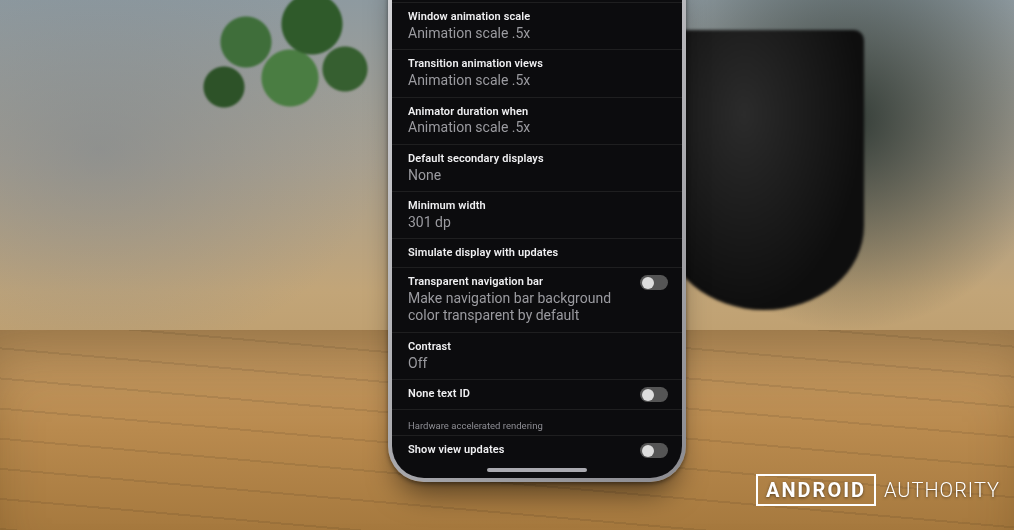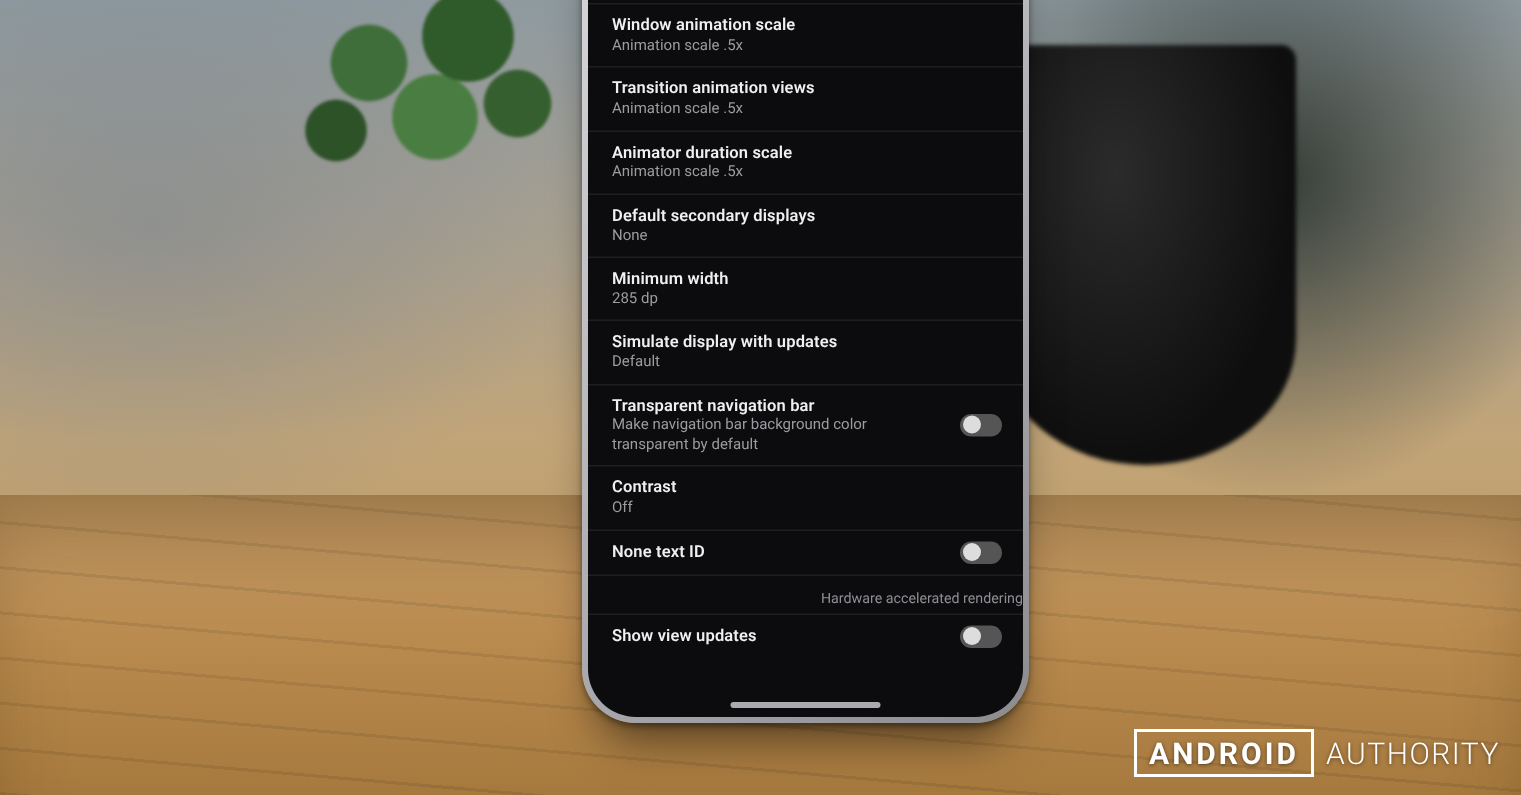--- a/index.html
+++ b/index.html
@@ -79,47 +79,45 @@
   }
   .list {
     position: absolute;
     top: 0;
     left: 0;
     right: 0;
     padding-top: 36px;
   }
   .row {
     display: flex;
-    align-items: center;
     justify-content: space-between;
     gap: 10px;
     padding: 7px 14px 7px 16px;
     border-top: 1px solid rgba(255,255,255,0.08);
   }
   .row:first-child { border-top: none; }
   .rtxt { flex: 1 1 auto; min-width: 0; }
   .title {
     font-size: 11px;
     font-weight: 600;
     line-height: 1.25;
     color: #f0f0f2;
     letter-spacing: 0.1px;
   }
   .sub {
-    font-size: 10px;
+    font-size: 14px;
     line-height: 1.25;
     color: #9b9ba0;
     margin-top: 1px;
   }
   .section {
     padding: 10px 0 4px 16px;
     font-size: 9.5px;
     color: #8e8e94;
     border-top: 1px solid rgba(255,255,255,0.08);
-    text-align: right;
   }
   .toggle {
     flex: 0 0 auto;
     width: 28px;
     height: 15px;
     border-radius: 8px;
     background: #555;
     position: relative;
   }
   .toggle::after {
@@ -147,21 +145,21 @@
     padding: 0 16px 6px 16px;
     font-size: 9px;
     color: #9b9ba0;
     white-space: nowrap;
     overflow: hidden;
     text-overflow: clip;
   }
   .watermark {
     position: absolute;
     right: 14px;
-    bottom: 12px;
+    bottom: 24px;
     display: flex;
     align-items: center;
     gap: 8px;
     color: #fff;
     font-weight: 300;
     font-size: 20px;
     letter-spacing: 1px;
     text-shadow: 0 1px 3px rgba(0,0,0,0.5);
   }
   .watermark .box {
@@ -194,43 +192,42 @@
 
         <div class="row">
           <div class="rtxt">
             <div class="title">Transition animation views</div>
             <div class="sub">Animation scale .5x</div>
           </div>
         </div>
 
         <div class="row">
           <div class="rtxt">
-            <div class="title">Animator duration scale</div>
+            <div class="title">Animator duration when</div>
             <div class="sub">Animation scale .5x</div>
           </div>
         </div>
 
         <div class="row">
           <div class="rtxt">
             <div class="title">Default secondary displays</div>
             <div class="sub">None</div>
           </div>
         </div>
 
         <div class="row">
           <div class="rtxt">
             <div class="title">Minimum width</div>
-            <div class="sub">285 dp</div>
+            <div class="sub">301 dp</div>
           </div>
         </div>
 
         <div class="row">
           <div class="rtxt">
             <div class="title">Simulate display with updates</div>
-            <div class="sub">Default</div>
           </div>
         </div>
 
         <div class="row">
           <div class="rtxt">
             <div class="title">Transparent navigation bar</div>
             <div class="sub">Make navigation bar background color transparent by default</div>
           </div>
           <div class="toggle"></div>
         </div>

